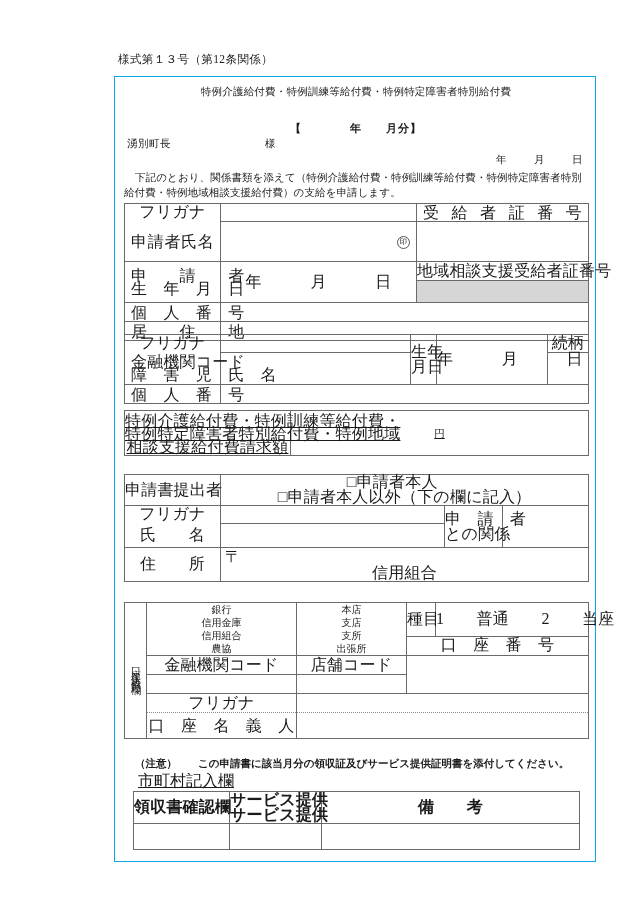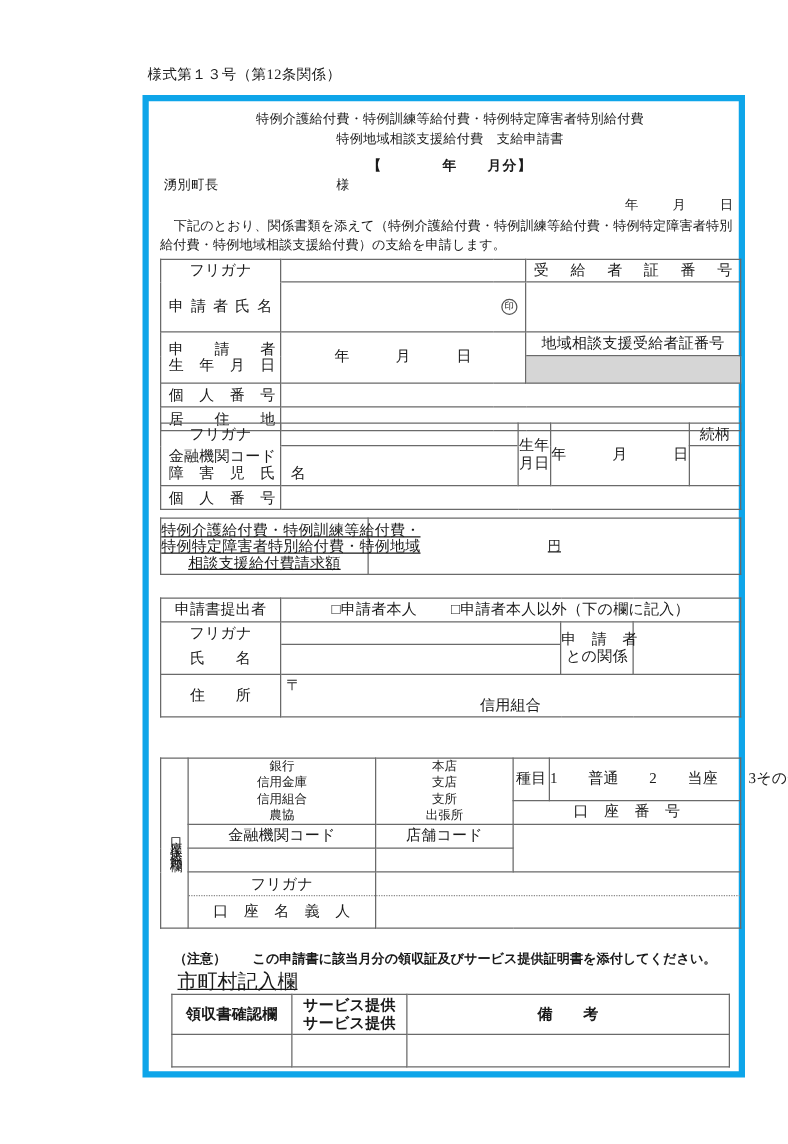--- a/index.html
+++ b/index.html
@@ -31,21 +31,21 @@
     letter-spacing: 0.4px;
     white-space: nowrap;
   }
   
   .outer-frame {
     position: absolute;
     left: 74px;
     top: 76px;
     width: 482px;
     height: 786px;
-    border: 5px solid #0ea5e9;
+    border: 1px solid #0ea5e9;
     box-sizing: border-box;
   }
   .inner {
     position: absolute;
     left: 0; top: 0;
     width: 482px;
     height: 786px;
   }
   
   .title-block {
@@ -108,21 +108,21 @@
     font-size: 10.5px;
   }
   .tbl td {
     border: 1px solid #6a6a6a;
     padding: 0;
     vertical-align: middle;
     text-align: center;
     line-height: 13px;
   }
   .lbl {
-    font-size: 12px;
+    font-size: 16px;
     letter-spacing: 0.2px;
     white-space: nowrap;
   }
   .spread {
     display: block;
     text-align: justify;
     text-align-last: justify;
     padding: 0 6px;
   }
   .dotted-bottom { border-bottom: 1px dotted #8a8a8a !important; }
@@ -216,21 +216,20 @@
 
 <div class="page">
 
   <div class="form-no">様式第１３号（第12条関係）</div>
 
   <div class="outer-frame">
     <div class="inner">
 
       <div class="title-block">
         <div>特例介護給付費・特例訓練等給付費・特例特定障害者特別給付費</div>
-        <div>特例地域相談支援給付費　支給申請書</div>
       </div>
 
       <div class="month-line">【　　　　年　　月分】</div>
 
       <div class="addressee">湧別町長</div>
       <div class="sama">様</div>
 
       <div class="date-line">
         <span>年</span><span>月</span><span>日</span>
       </div>

